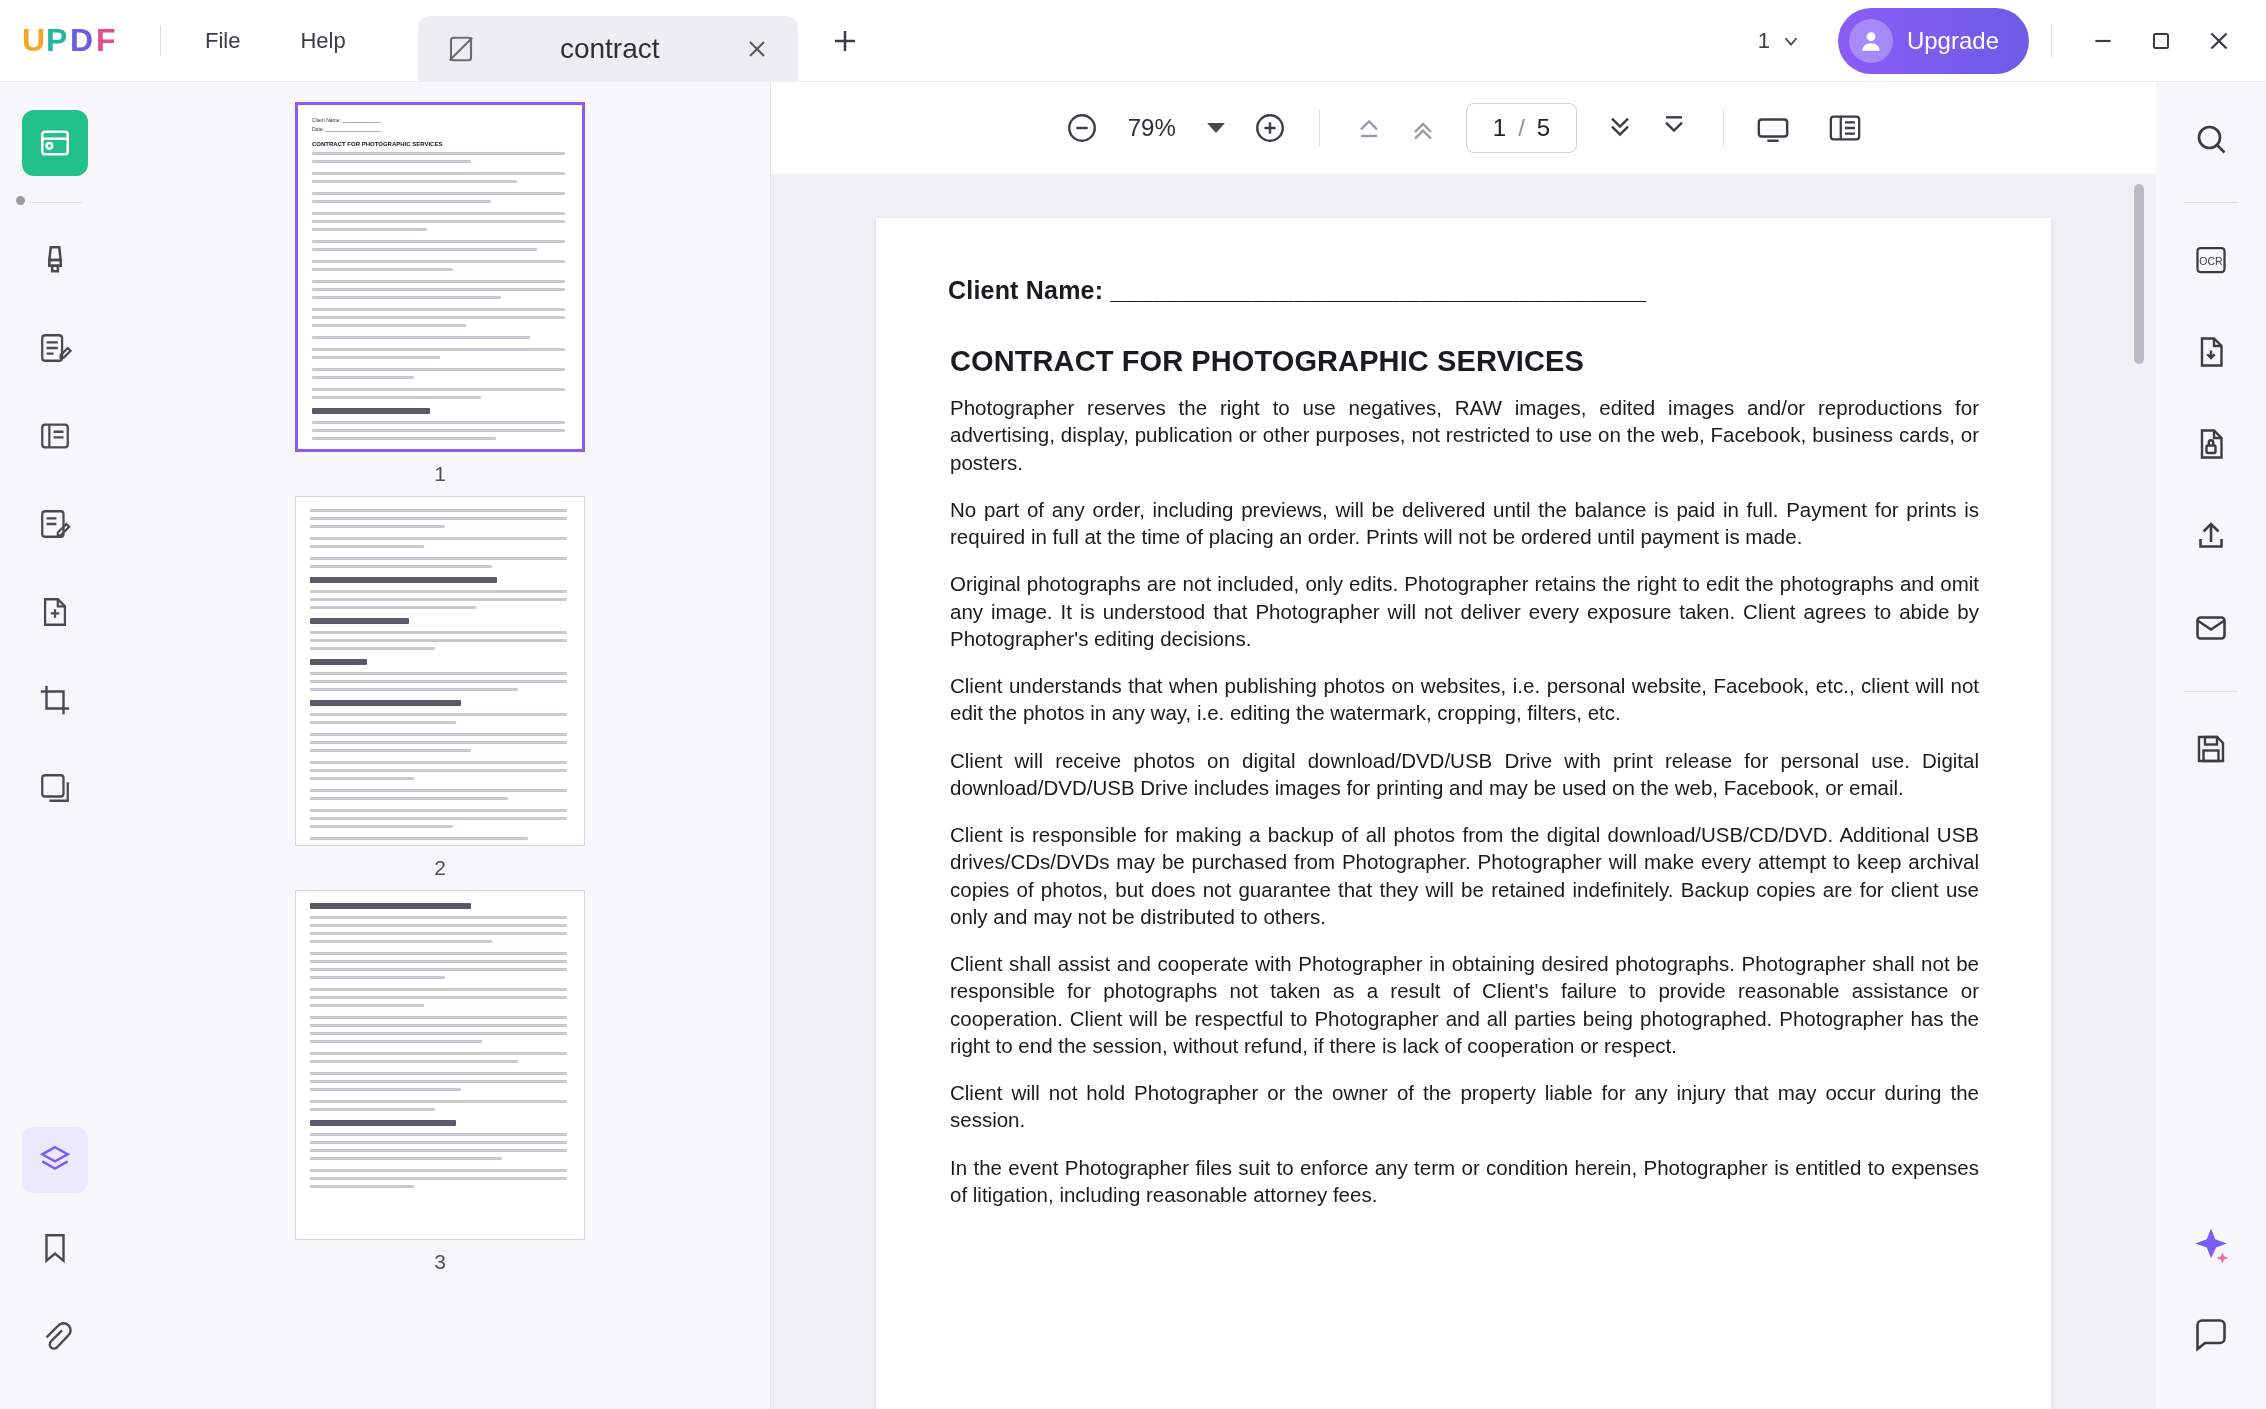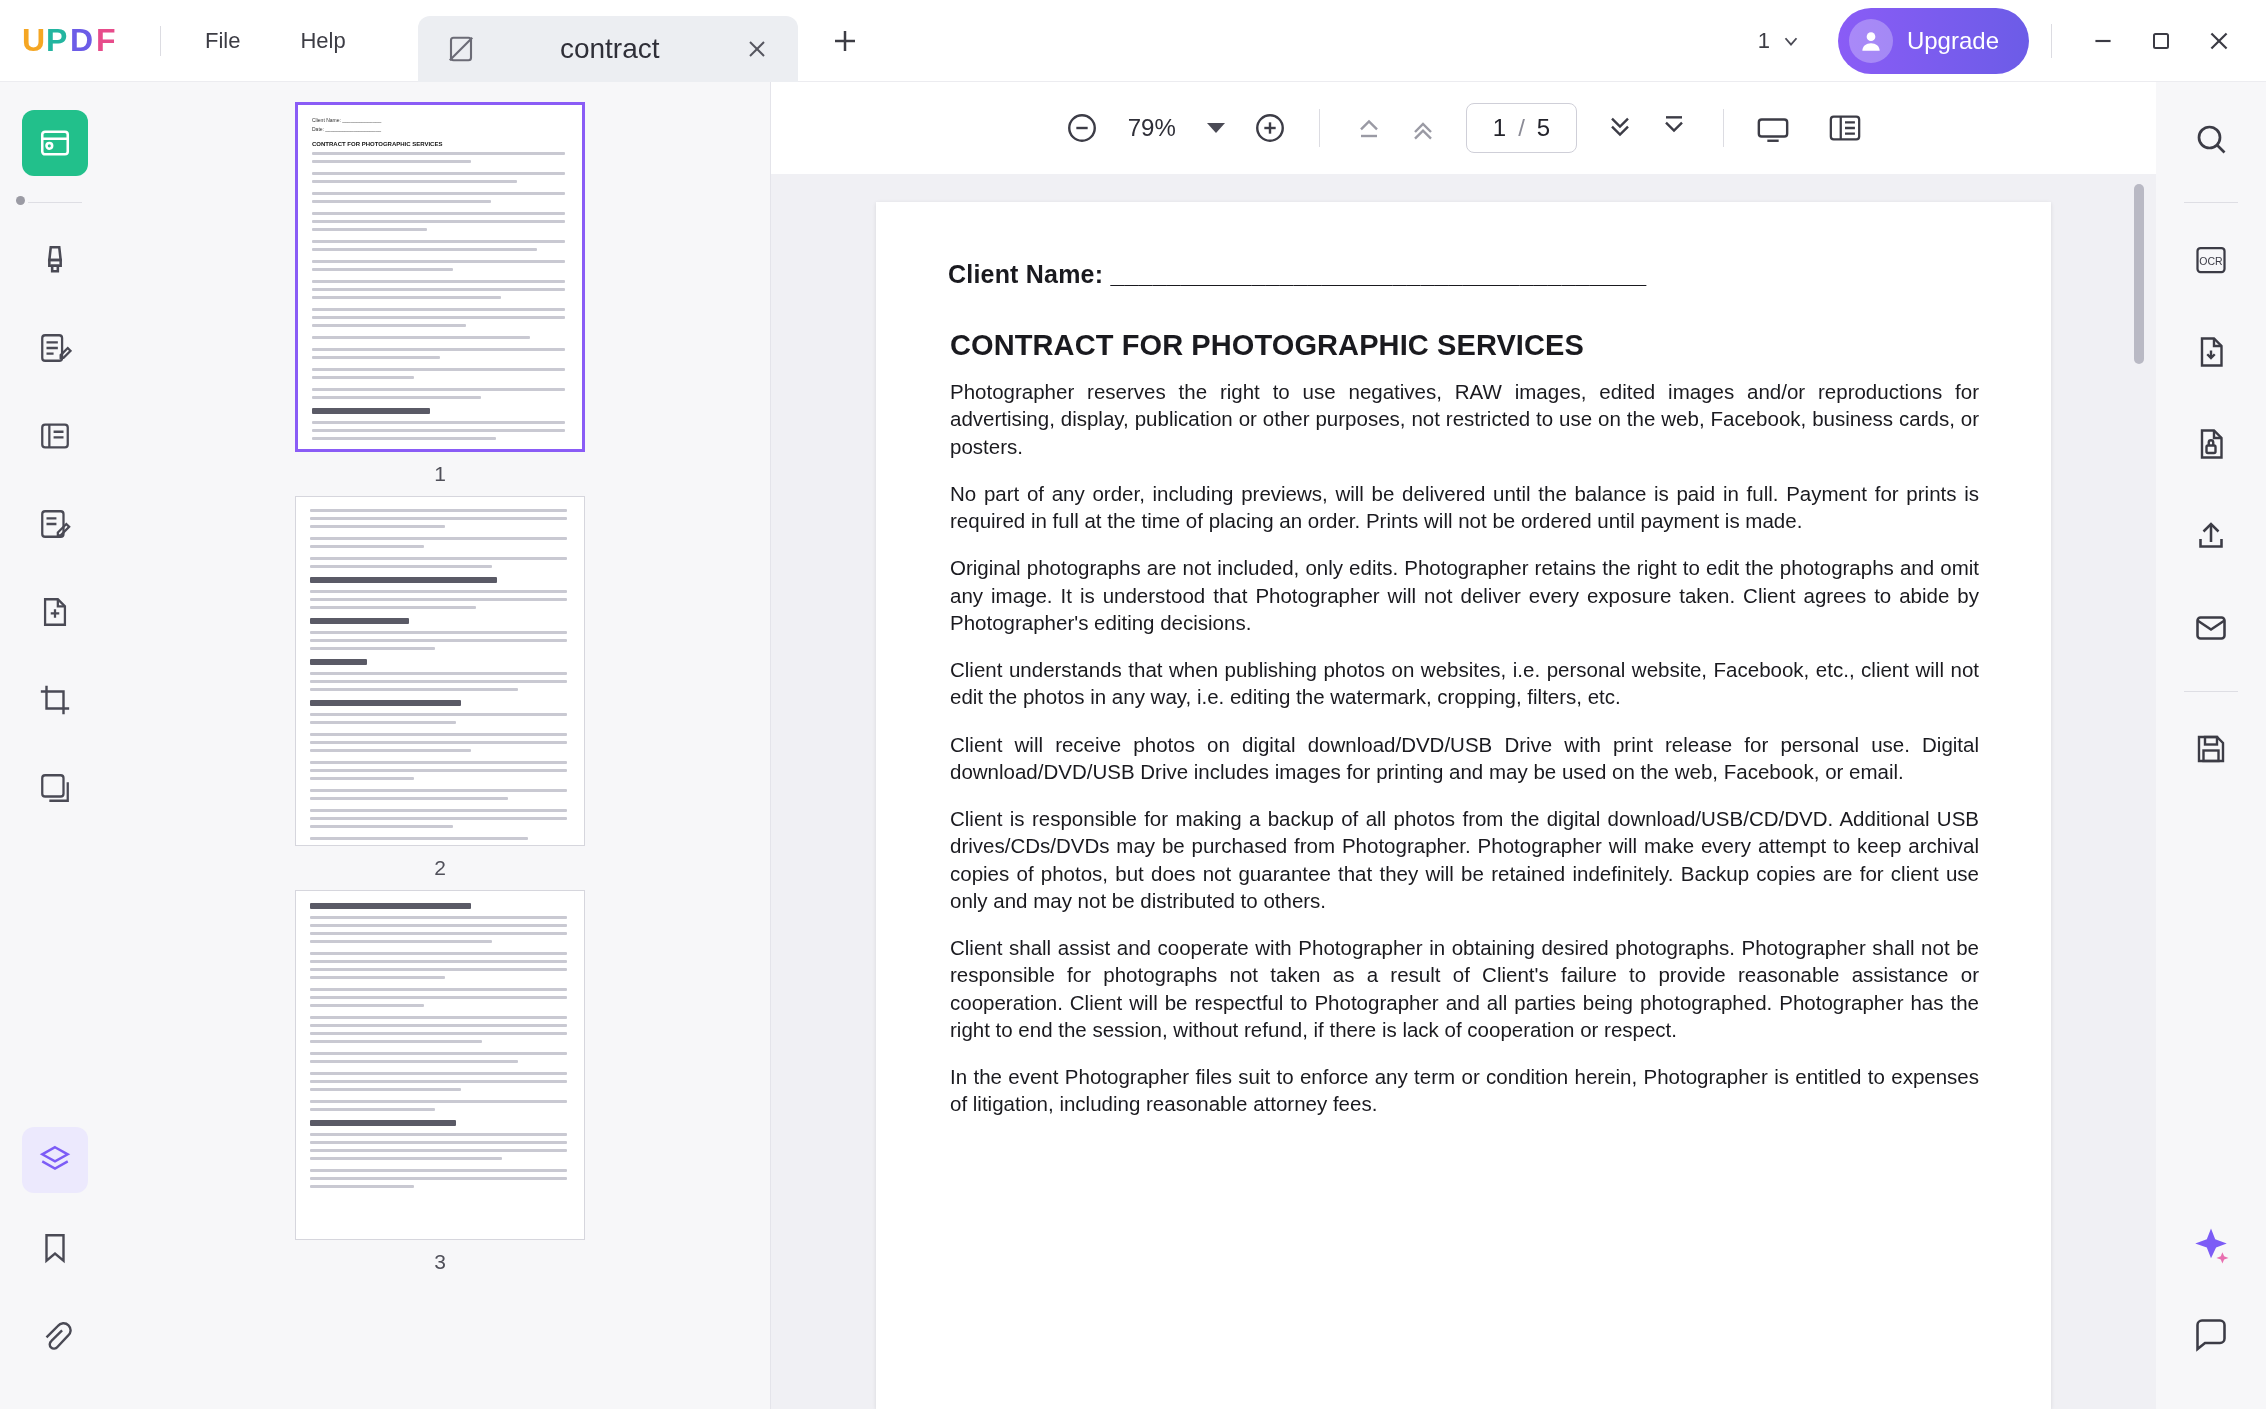--- a/index.html
+++ b/index.html
@@ -103,21 +103,21 @@
   .tb-sep { width: 1px; height: 38px; background: #dcdce2; margin: 0 22px; }
   .page-box {
     border: 1px solid #cfcfd8; border-radius: 8px;
     padding: 10px 26px; font-size: 24px; color: #23232b;
     display: flex; gap: 12px; align-items: center; background: #fff;
   }
   .page-box .sep { color: #8b8b96; }
 
   .doc-scroll { flex: 1; position: relative; overflow: hidden; display: flex; justify-content: center; }
   .page {
-    width: 1175px; background: #fff; margin-top: 28px;
+    width: 1175px; background: #fff; margin-top: 44px;
     padding: 58px 72px 40px 72px;
     box-shadow: 0 1px 4px rgba(0,0,0,.10);
     color: #1a1a1f;
   }
   .field-row { font-size: 25px; font-weight: bold; margin-bottom: 26px; letter-spacing: .2px; }
   .field-row .line { font-weight: bold; }
   .doc-title { font-size: 29px; font-weight: bold; margin: 40px 0 16px 2px; letter-spacing: .1px; }
   .doc-p { font-size: 20.5px; line-height: 1.33; text-align: justify; margin: 0 0 20px 2px; }
   .scrollbar {
     position: absolute; right: 6px; top: 10px; width: 10px; height: 180px;
@@ -579,20 +579,21 @@
 
           <div class="doc-title">CONTRACT FOR PHOTOGRAPHIC SERVICES</div>
 
           <p class="doc-p">Photographer reserves the right to use negatives, RAW images, edited images and/or reproductions for advertising, display, publication or other purposes, not restricted to use on the web, Facebook, business cards, or posters.</p>
           <p class="doc-p">No part of any order, including previews, will be delivered until the balance is paid in full. Payment for prints is required in full at the time of placing an order. Prints will not be ordered until payment is made.</p>
           <p class="doc-p">Original photographs are not included, only edits. Photographer retains the right to edit the photographs and omit any image. It is understood that Photographer will not deliver every exposure taken. Client agrees to abide by Photographer's editing decisions.</p>
           <p class="doc-p">Client understands that when publishing photos on websites, i.e. personal website, Facebook, etc., client will not edit the photos in any way, i.e. editing the watermark, cropping, filters, etc.</p>
           <p class="doc-p">Client will receive photos on digital download/DVD/USB Drive with print release for personal use. Digital download/DVD/USB Drive includes images for printing and may be used on the web, Facebook, or email.</p>
           <p class="doc-p">Client is responsible for making a backup of all photos from the digital download/USB/CD/DVD. Additional USB drives/CDs/DVDs may be purchased from Photographer. Photographer will make every attempt to keep archival copies of photos, but does not guarantee that they will be retained indefinitely. Backup copies are for client use only and may not be distributed to others.</p>
           <p class="doc-p">Client shall assist and cooperate with Photographer in obtaining desired photographs. Photographer shall not be responsible for photographs not taken as a result of Client's failure to provide reasonable assistance or cooperation. Client will be respectful to Photographer and all parties being photographed. Photographer has the right to end the session, without refund, if there is lack of cooperation or respect.</p>
+          <p class="doc-p">Client will not hold Photographer or the owner of the property liable for any injury that may occur during the session.</p>
           <p class="doc-p">In the event Photographer files suit to enforce any term or condition herein, Photographer is entitled to expenses of litigation, including reasonable attorney fees.</p>
 
         </div>
         <div class="scrolltrack">
           <div class="scrollbar"></div>
         </div>
       </div>
     </div>
 
     <div class="rrail">

